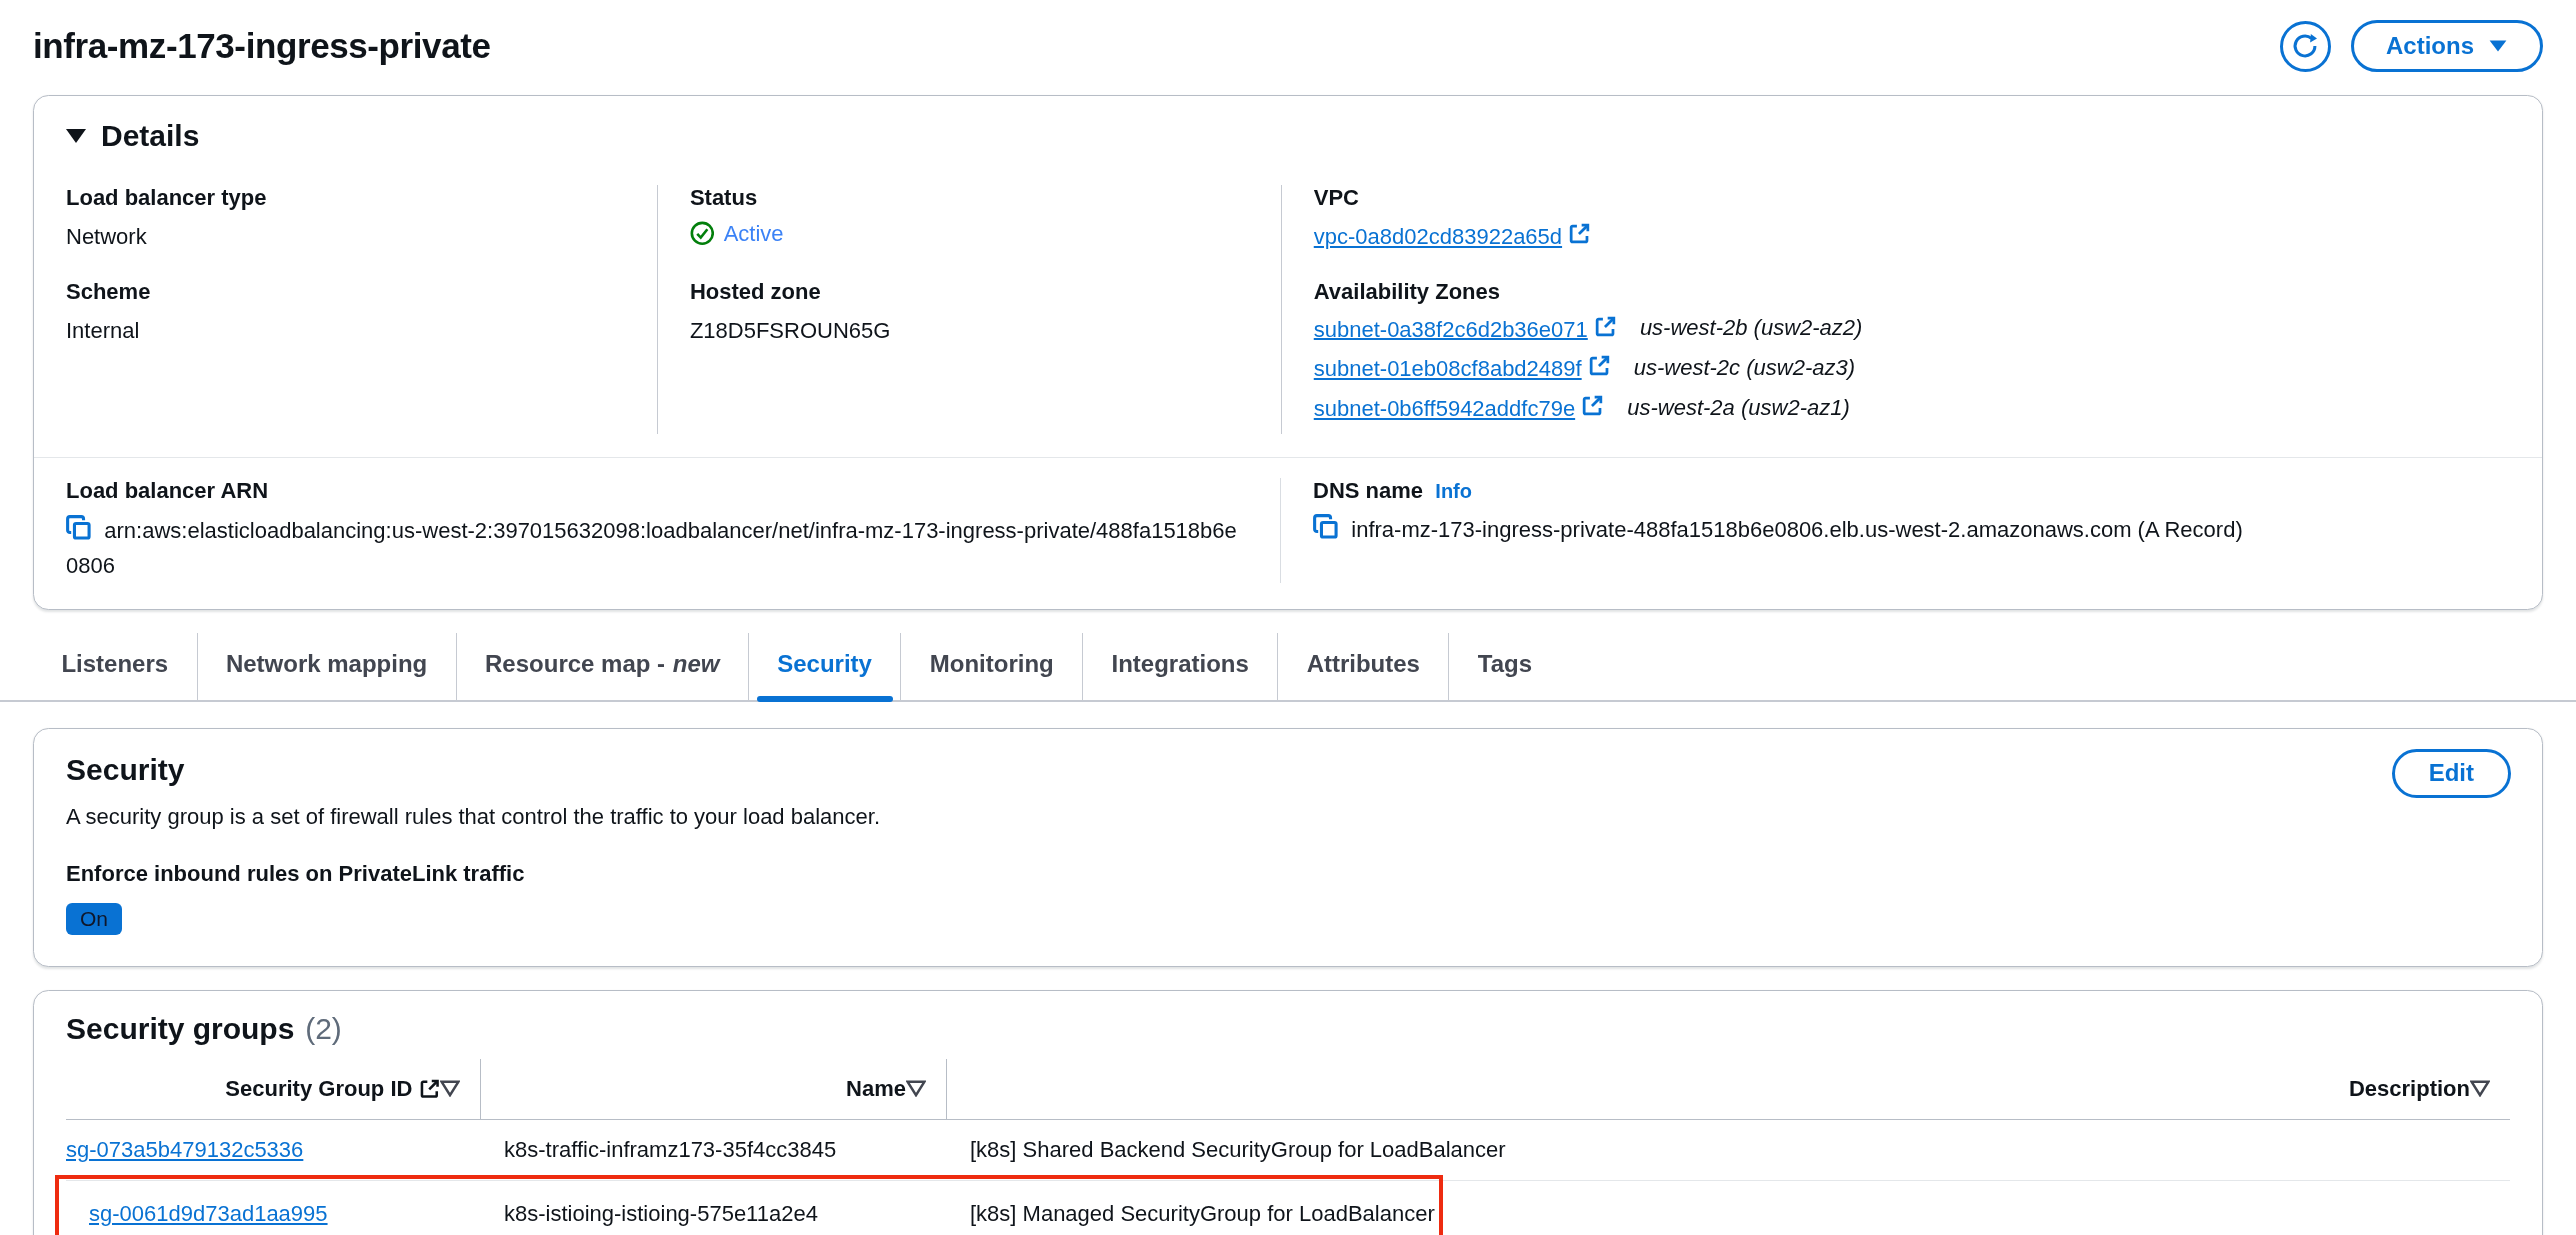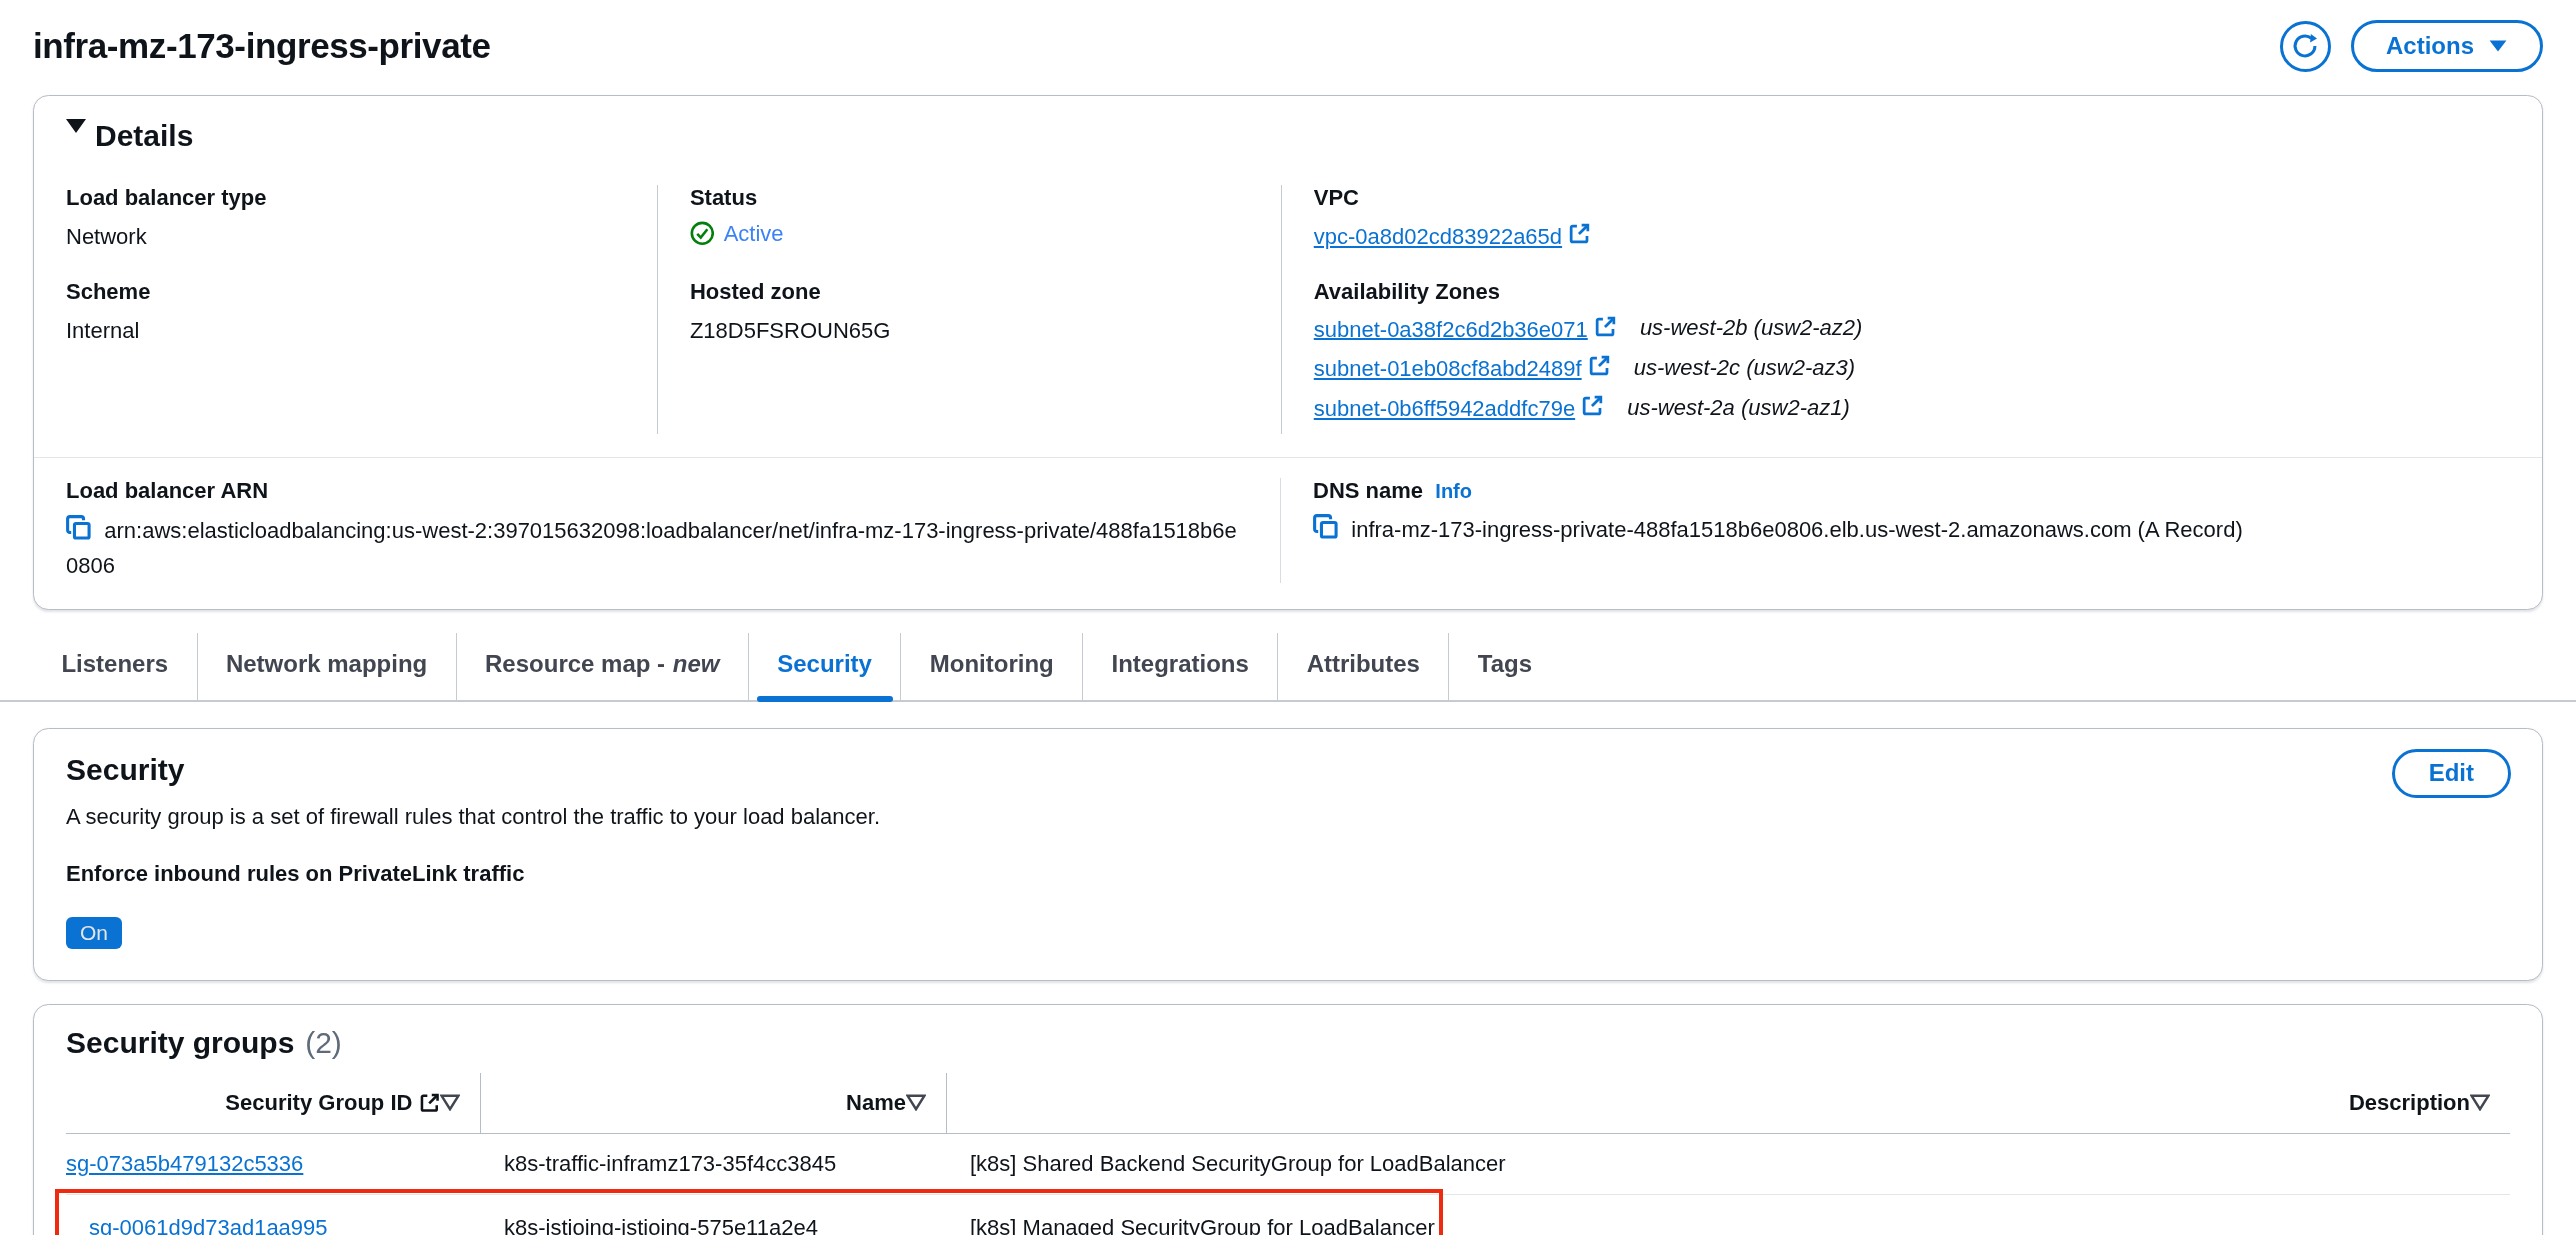--- a/index.html
+++ b/index.html
@@ -17,21 +17,21 @@
     background: #fff; color: #0972d3; display: flex; align-items: center; justify-content: center; cursor: pointer; }
   .btn-pill { display: inline-flex; align-items: center; gap: 14px; border: 3.1px solid #0972d3; color: #0972d3;
     background: #fff; border-radius: 35px; font-size: 24px; font-weight: 700; padding: 9.2px 32px; cursor: pointer;
     font-family: "Liberation Sans", sans-serif; }
 
   
   .card { border: 1.5px solid #b7bdc6; border-radius: 15.4px; background: #fff;
     box-shadow: 0 1.5px 2.3px rgba(0,28,36,.12); }
   .details-card { margin-top: 23px; }
 
-  .details-header { display: flex; gap: 9px; padding: 23px 32px 6.1px; cursor: pointer; }
+  .details-header { display: flex; align-items: center; gap: 15px; padding: 23px 32px 6.1px; cursor: pointer; }
   .details-title { font-size: 30px; font-weight: 700; }
   .caret-solid { width: 0; height: 0; border-left: 10.8px solid transparent; border-right: 10.8px solid transparent;
     border-top: 14px solid #0f141a; }
 
   .details-grid { display: grid; grid-template-columns: 1fr 1fr 1fr 1.02fr; padding: 26px 0 23px; }
   .dcol { padding: 0 31px 0 32px; }
   .dcol:not(:last-child) { border-right: 1.5px solid #c6cad2; }
   .fgroup1 { min-height: 94px; }
   .flabel { font-size: 22px; font-weight: 700; margin-bottom: 9.2px; }
   .fvalue { font-size: 22px; line-height: 31px; }
@@ -60,21 +60,21 @@
   .tab.active { color: #0972d3; }
   .tab.active::after { content: ""; position: absolute; left: 7.7px; right: 7.7px; bottom: -2.3px; height: 6.1px;
     background: #0972d3; border-radius: 3.8px; }
 
   
   .security-card { margin-top: 26px; position: relative; padding: 24.6px 32px 31px; }
   .sec-title { font-size: 30px; font-weight: 700; }
   .edit-btn { position: absolute; top: 20px; right: 31px; padding: 7.7px 34px; }
   .sec-desc { font-size: 22px; margin-top: 17px; }
   .pl-label { font-size: 22px; font-weight: 700; margin-top: 31px; }
-  .badge { display: inline-block; margin-top: 30px; background: #0972d3; color: #e5e5e5; font-size: 21px;
+  .badge { display: inline-block; margin-top: 16px; background: #0972d3; color: #0f172a; font-size: 21px;
     font-weight: 400; padding: 3.8px 14px; border-radius: 6.1px; }
 
   
   .sg-card { margin-top: 23px; padding: 21.5px 0 4.6px; }
   .sg-title-row { padding: 0 32px; display: flex; align-items: baseline; gap: 10.8px; }
   .sg-title { font-size: 30px; font-weight: 700; }
   .sg-count { font-size: 30px; font-weight: 400; color: #5f6b7a; }
   .sg-table { margin-top: 12.3px; }
   .sg-header { display: grid; grid-template-columns: 415px 466px 1fr; margin: 0 32px;
     border-bottom: 1.5px solid #b7bdc6; }

